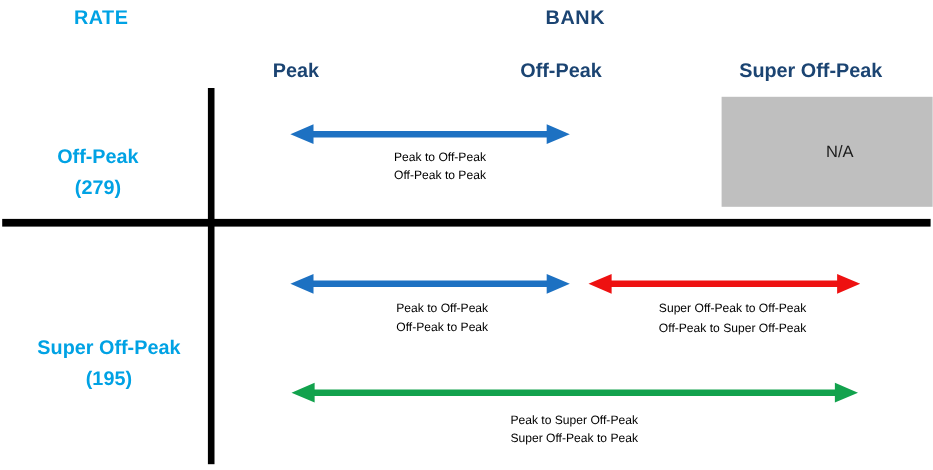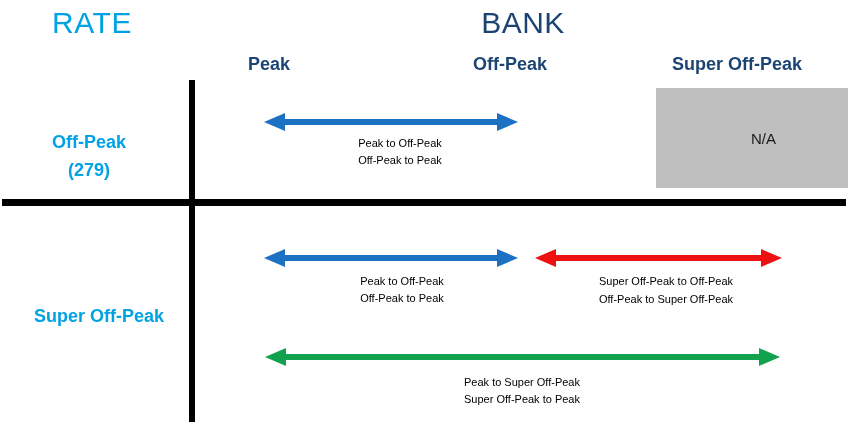--- a/index.html
+++ b/index.html
@@ -2,21 +2,21 @@
 <html style="--cyan: #00A2E4; --navy: #1B4472; --blue-arrow: #1D71C2; --red-arrow: #EE1111; --green-arrow: #12A24D; --na-box: #BFBFBF; --divider: #000000;"><head>
 <meta charset="utf-8">
 <style>
   html,body{margin:0;padding:0;background:#fff;}
   .canvas{
     position:relative;width:848px;height:427px;background:#fff;
     font-family:"Liberation Sans",sans-serif;overflow:hidden;
   }
   .abs{position:absolute;}
   .cx{transform:translateX(-50%);text-align:center;white-space:nowrap;}
-  .axis-title{font-size:30px;font-weight:normal;letter-spacing:0.5px;}
+  .axis-title{font-size:18px;font-weight:bold;letter-spacing:0.5px;}
   .rate-col{color:var(--cyan);}
   .col-hdr{font-size:18px;font-weight:bold;color:var(--navy);white-space:nowrap;}
   .row-label{font-size:18px;font-weight:bold;color:var(--cyan);line-height:28px;}
   .bank-title{color:var(--navy);}
   .vline{width:6px;background:var(--divider);}
   .hline{height:7px;background:var(--divider);}
   .na-box{
     background:var(--na-box);display:flex;align-items:center;justify-content:center;
     font-size:15px;color:#1a1a1a;
   }
@@ -40,20 +40,21 @@
 
   <div class="abs vline" style="left:189px;top:80px;height:342px;"></div>
   <div class="abs hline" style="left:2px;top:199px;width:844px;"></div>
 
   <div class="abs cx row-label" style="left:89px;top:128px;">
     <div>Off-Peak</div>
     <div>(279)</div>
   </div>
   <div class="abs cx row-label" style="left:99px;top:302px;">
     <div>Super Off-Peak</div>
+    <div>(195)</div>
   </div>
 
   <div class="abs na-box" style="left:656px;top:88px;width:215px;height:100px;">
     <span>N/A</span>
   </div>
 
   <svg class="arrow arrow-blue" style="left:264px;top:109px;" width="254" height="26">
     <line x1="17" y1="13" x2="237" y2="13" stroke-width="6"></line>
     <polygon points="0,13 21,4 21,22"></polygon>
     <polygon points="254,13 233,4 233,22"></polygon>

